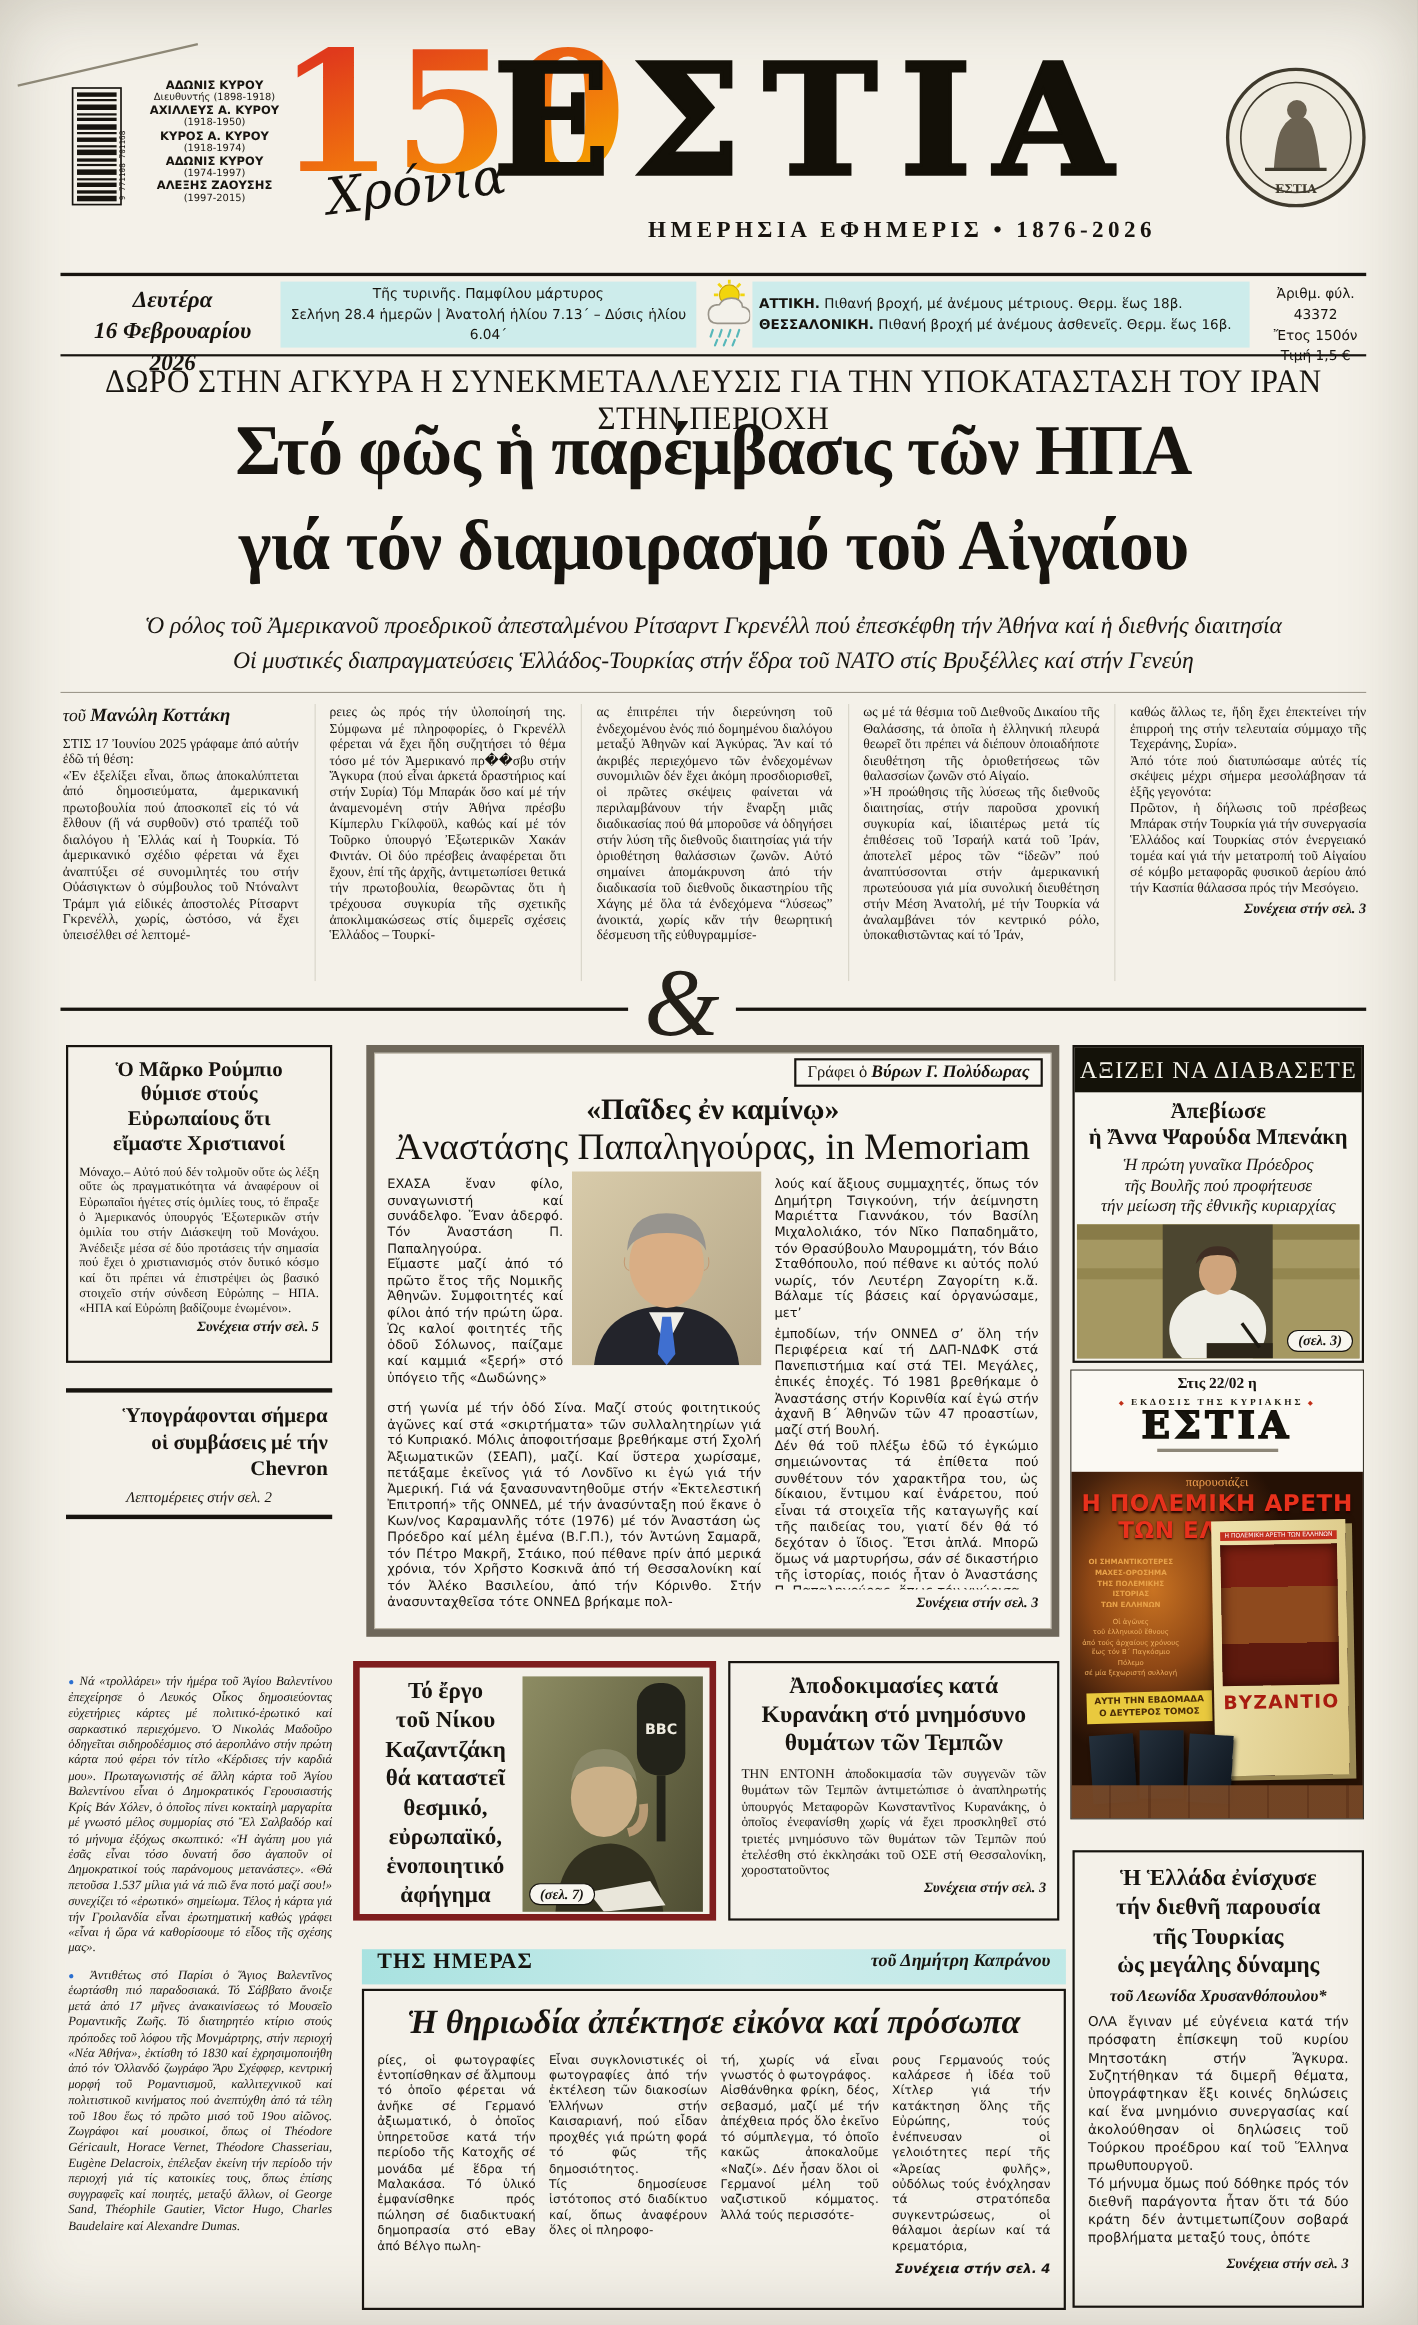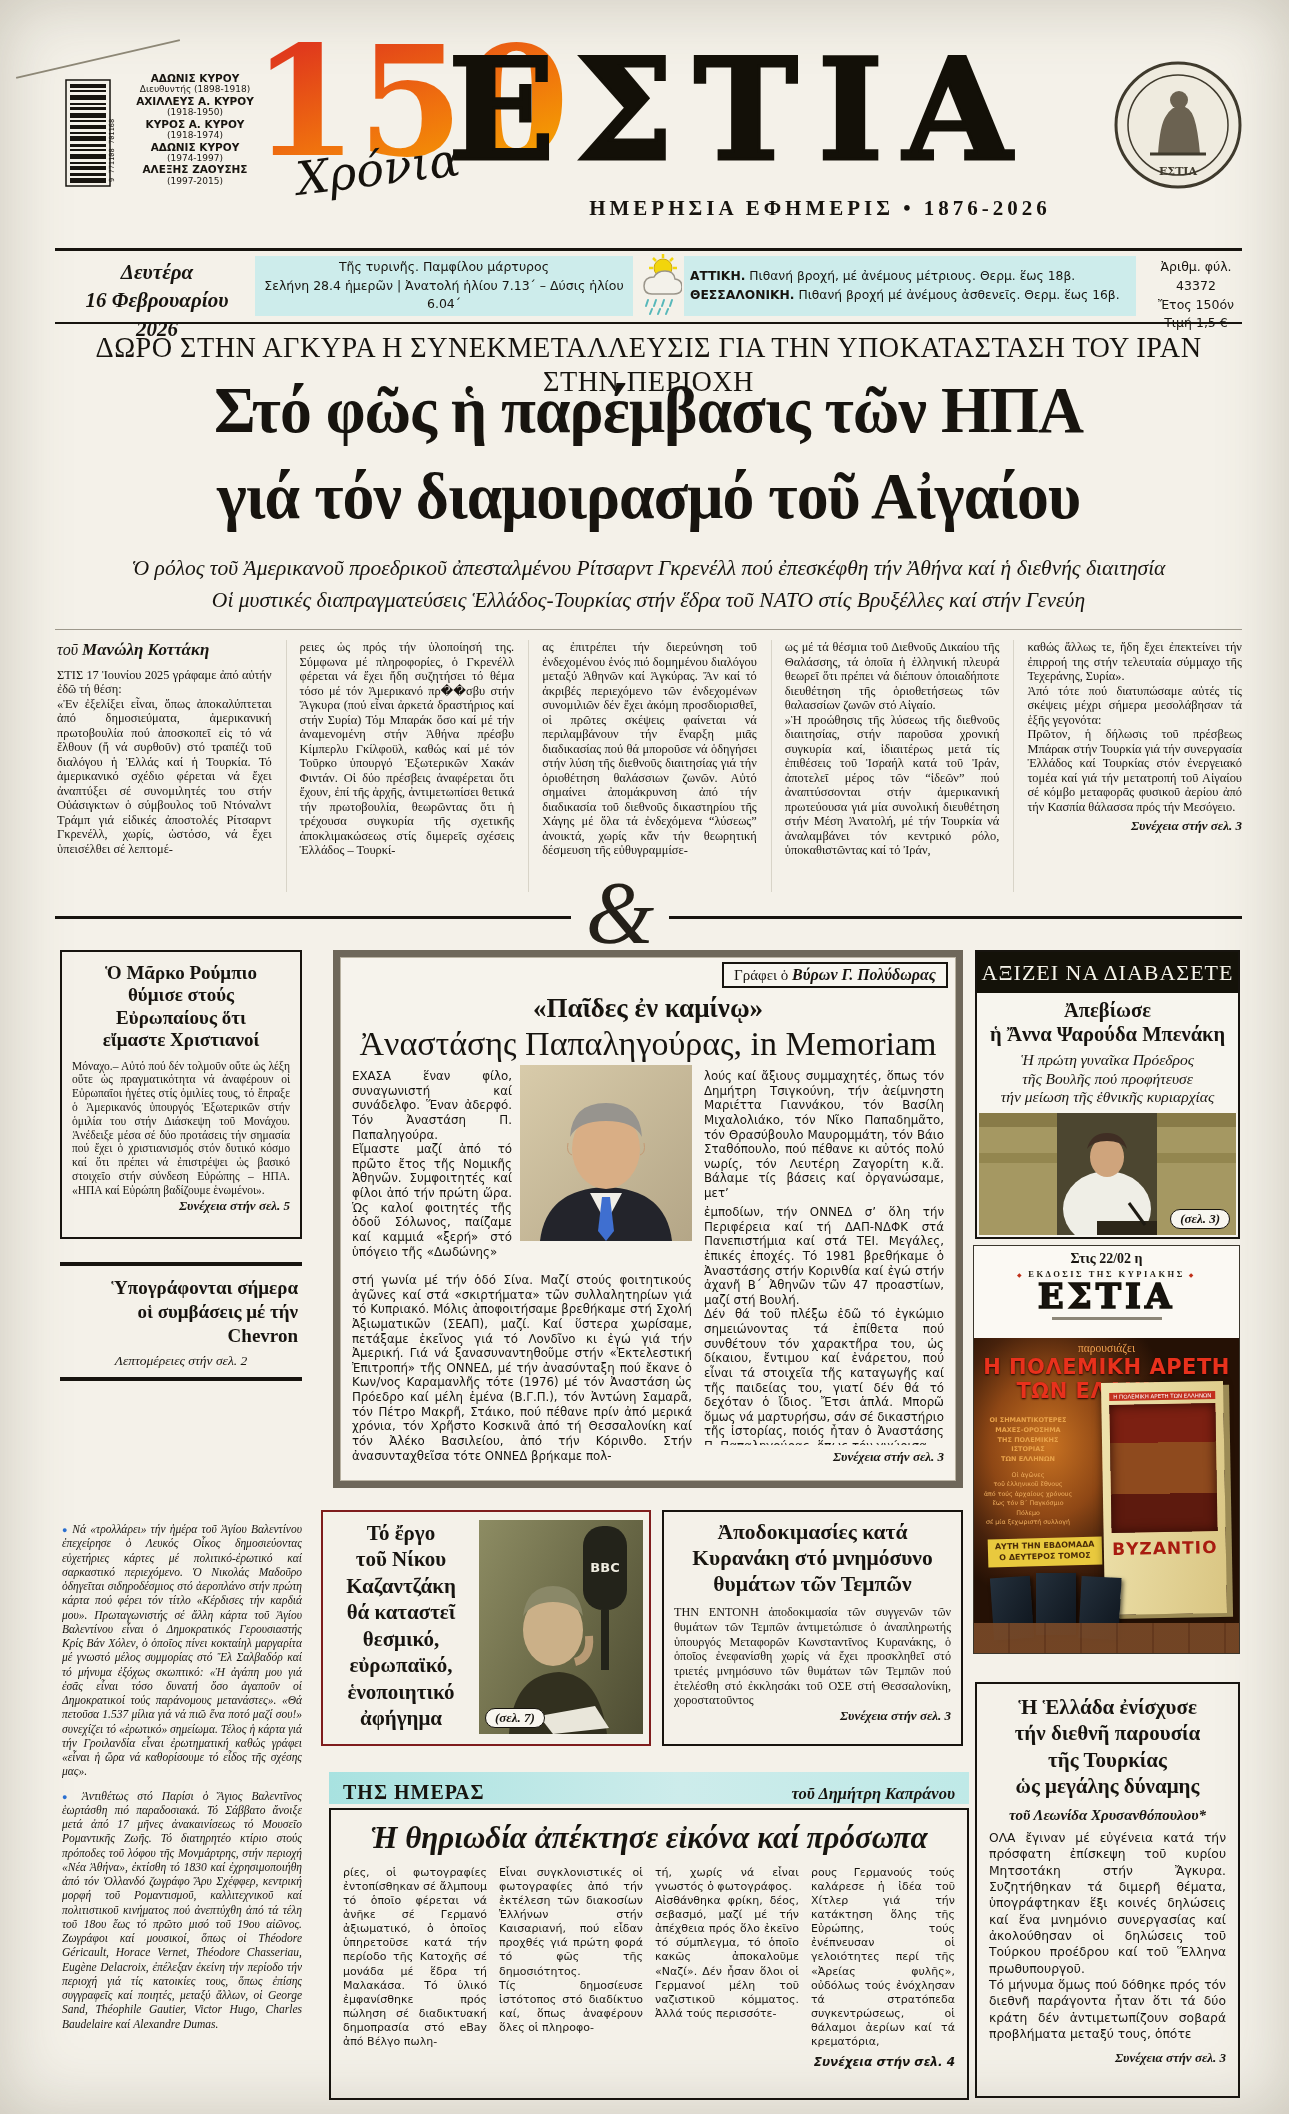--- a/index.html
+++ b/index.html
@@ -122,31 +122,31 @@
   #promo-book .ill{height:128px;margin:4px 8px;background:linear-gradient(#7c2012 0 30%,#8e4a1e 30% 70%,#5d1a0e 70% 100%);
                    box-shadow:inset 0 0 12px #2e0a04;}
   #promo-book .bt{color:#a81c10;font-weight:bold;font-size:17px;text-align:center;letter-spacing:1px;margin-top:6px;
                   font-family:"DejaVu Sans","Liberation Sans",sans-serif;}
   .mini-book{position:absolute;bottom:14px;width:40px;height:62px;background:linear-gradient(120deg,#24303c,#0e151d);
              box-shadow:2px 2px 4px rgba(0,0,0,.6);}
   #promo-floor{position:absolute;left:0;bottom:0;width:100%;height:30px;
      background:repeating-linear-gradient(90deg,#7a4a28 0 34px,#6b3d20 34px 36px);opacity:.9;}
 
   
-  #kaz{left:321px;top:1510px;width:330px;height:236px;border:2px solid #7f1d1d;box-sizing:border-box;}
+  #kaz{left:321px;top:1510px;width:330px;height:236px;border:6px solid #7f1d1d;box-sizing:border-box;}
   #kaz .hl{position:absolute;left:6px;top:8px;width:144px;text-align:center;font-weight:bold;font-size:21px;line-height:1.26;white-space:pre-line;}
   #kaz-photo{position:absolute;right:6px;top:8px;width:164px;height:214px;overflow:hidden;
              background:linear-gradient(115deg,#8d8c63,#6a6947 55%,#4e4d33);}
   #kyr{left:662px;top:1510px;width:301px;height:236px;border:2px solid #17140f;box-sizing:border-box;padding:8px 10px;}
   #kyr .hl{text-align:center;font-weight:bold;font-size:21.5px;line-height:1.2;white-space:pre-line;}
   #kyr .bd{font-size:12.2px;line-height:1.2;margin-top:8px;}
 
   
   #im-label{left:329px;top:1772px;width:640px;height:32px;background:linear-gradient(90deg,#a8e2e0,#cdeceb 55%,#bfe9e7);
-            display:flex;align-items:flex-end;justify-content:space-between;padding:0 14px;box-sizing:border-box;}
+            display:flex;align-items:flex-start;justify-content:space-between;padding:0 14px;box-sizing:border-box;}
   #im-label .l{font-weight:bold;font-size:20px;letter-spacing:1px;}
   #im-label .b{font-weight:bold;font-style:italic;font-size:16.5px;}
   #imeras{left:329px;top:1808px;width:640px;height:292px;border:2px solid #17140f;box-sizing:border-box;padding:6px 12px;}
   #imeras .hl{text-align:center;font-weight:bold;font-style:italic;font-size:31px;margin:4px 0 10px;}
   #im-cols{display:flex;gap:12px;height:212px;overflow:hidden;}
   #im-cols .c{flex:1 1 0;font-family:"DejaVu Sans","Liberation Sans",sans-serif;font-size:11px;line-height:1.28;text-align:justify;}
   #im-cols .cont{font-size:12px;margin-top:6px;}
 
   #hellada{left:975px;top:1682px;width:265px;height:416px;border:2px solid #17140f;box-sizing:border-box;padding:10px 12px;}
   #hellada .hl{text-align:center;font-weight:bold;font-size:21px;line-height:1.25;white-space:pre-line;}

